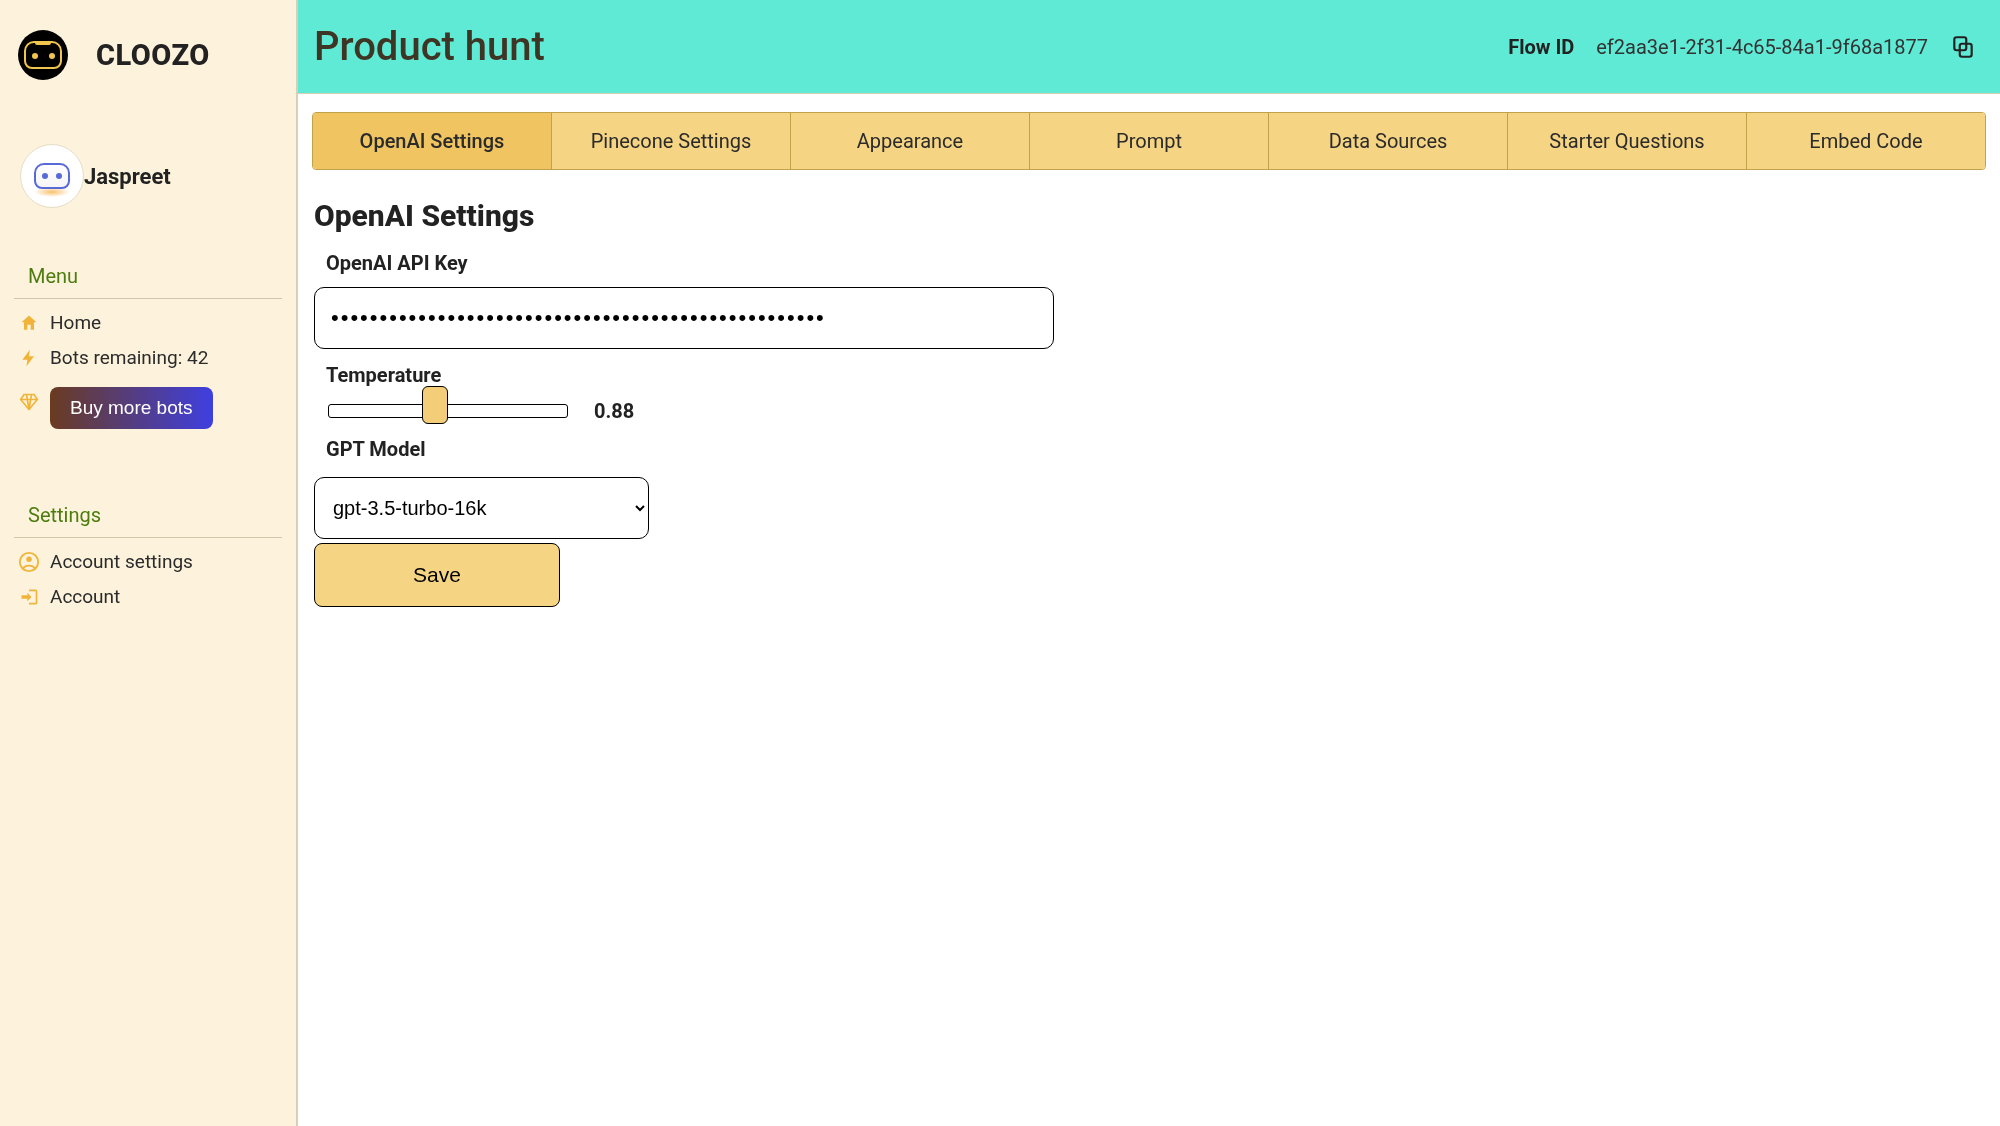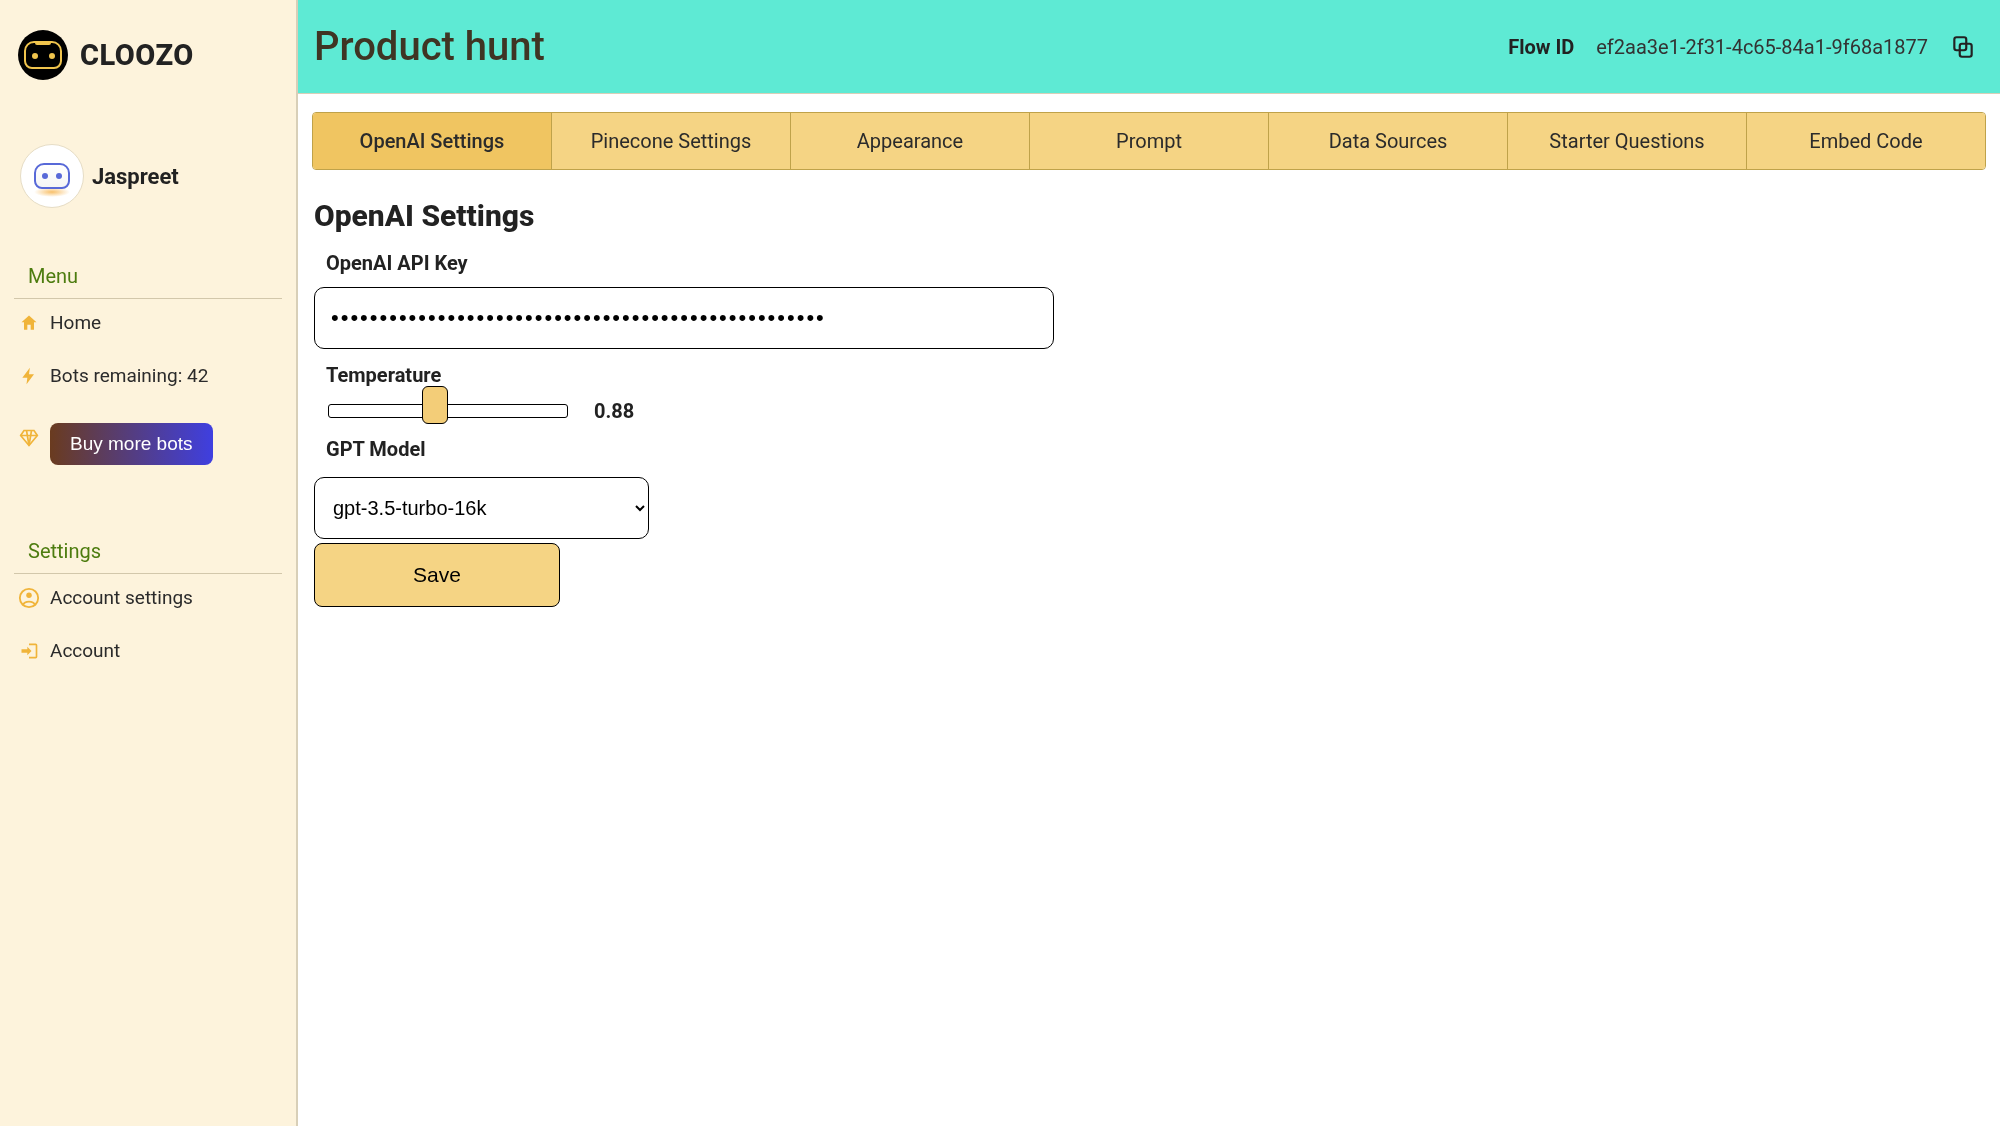--- a/index.html
+++ b/index.html
@@ -20,21 +20,21 @@
     flex: 0 0 298px;
     background: #fdf3dc;
     border-right: 2px solid #d8cfb8;
     display: flex;
     flex-direction: column;
     padding: 20px 14px 20px 14px;
   }
   .logo-row {
     display: flex;
     align-items: center;
-    gap: 12px;
+    gap: 28px;
     padding: 10px 4px 40px 4px;
   }
   .logo-badge {
     width: 50px; height: 50px;
     border-radius: 50%;
     background: #000;
     display: flex; align-items: center; justify-content: center;
     position: relative;
   }
   .logo-badge::before {
@@ -62,21 +62,21 @@
     margin-top: 2px;
   }
   .brand-name {
     font-size: 29px;
     font-weight: 800;
     letter-spacing: 0.5px;
   }
   .user-row {
     display: flex;
     align-items: center;
-    gap: 8px;
+    gap: 0;
     padding: 24px 6px 48px 6px;
   }
   .avatar {
     width: 64px; height: 64px;
     border-radius: 50%;
     border: 1px solid #e6ddc6;
     background: #fff;
     display: flex; align-items: center; justify-content: center;
     position: relative;
   }
@@ -115,21 +115,20 @@
   }
   .section-divider {
     border: none;
     border-top: 1px solid #d2c7ab;
     margin: 0 0 6px 0;
   }
   .menu-list {
     list-style: none;
     display: flex;
     flex-direction: column;
-    gap: 18px;
   }
   .menu-item {
     display: flex;
     align-items: center;
     gap: 10px;
     padding: 6px 4px;
     font-size: 19px;
     cursor: pointer;
   }
   .menu-icon {

